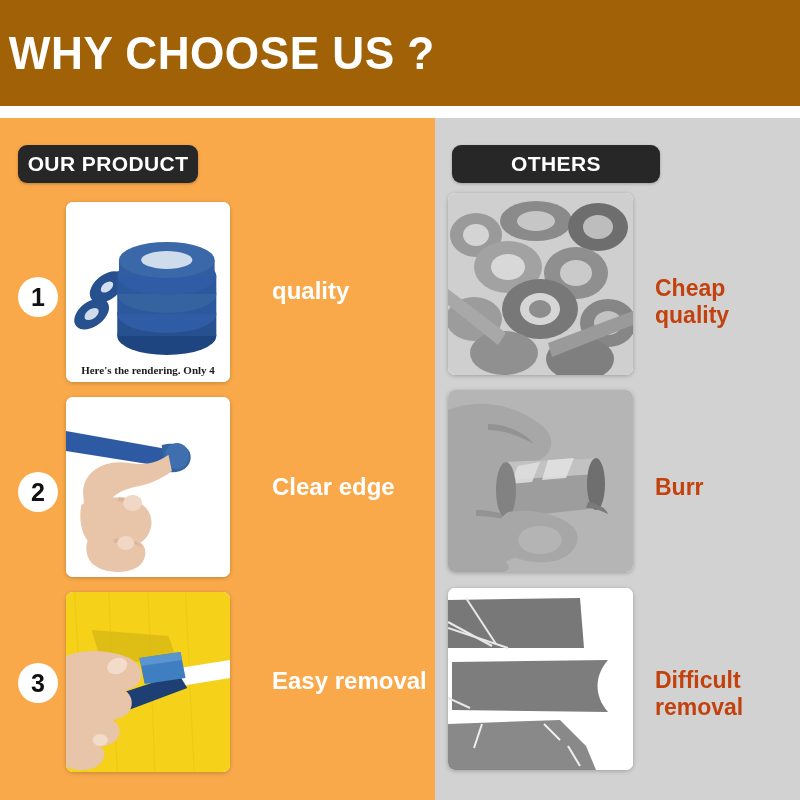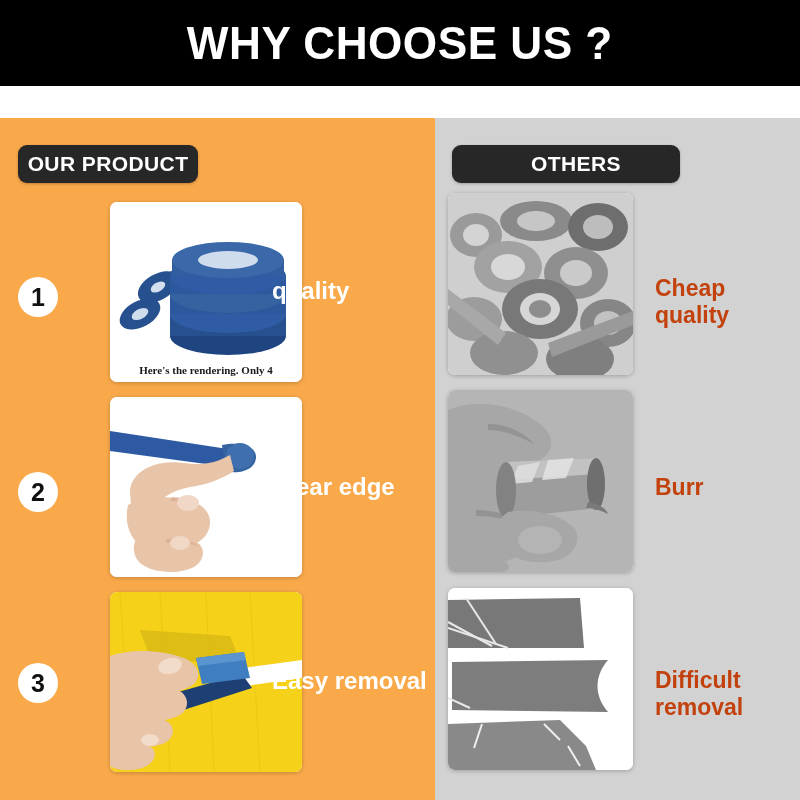--- a/index.html
+++ b/index.html
@@ -18,25 +18,24 @@
     width: 800px;
     height: 800px;
     background: #ffffff;
   }
 
   
   .header-bar {
     position: absolute;
     left: 0; top: 0;
     width: 800px;
-    height: 86px;
-    background: #000000;
+    height: 106px;
+    background: #a16207;
     display: flex;
     align-items: center;
-    justify-content: center;
   }
   .header-title {
     color: #ffffff;
     font-size: 46px;
     font-weight: bold;
     letter-spacing: 0.5px;
     font-family: "Liberation Sans", sans-serif;
     text-align: center;
     line-height: 1;
     transform: scaleX(0.96);
@@ -74,21 +73,20 @@
     left: 18px; top: 145px;
     width: 180px; height: 38px;
     font-size: 21px;
     letter-spacing: 0.4px;
   }
   .badge-right {
     left: 452px; top: 145px;
     width: 208px; height: 38px;
     font-size: 21px;
     letter-spacing: 0.4px;
-    padding-left: 20px;
   }
 
   
   .num-circle {
     position: absolute;
     width: 40px; height: 40px;
     border-radius: 50%;
     background: #ffffff;
     color: #111111;
     font-size: 25px;
@@ -99,27 +97,26 @@
     left: 18px;
   }
   .num-1 { top: 277px; }
   .num-2 { top: 472px; }
   .num-3 { top: 663px; }
 
   
   .photo-left {
     position: absolute;
     left: 66px;
-    width: 192px;
+    width: 164px;
     height: 180px;
     background: #ffffff;
     border-radius: 7px;
     overflow: hidden;
     box-shadow: 0 1px 4px rgba(0,0,0,0.22);
-    margin-left: 44px;
   }
   .pl-1 { top: 202px; }
   .pl-2 { top: 397px; }
   .pl-3 { top: 592px; }
 
   
   .photo-right {
     position: absolute;
     left: 448px;
     width: 185px;

